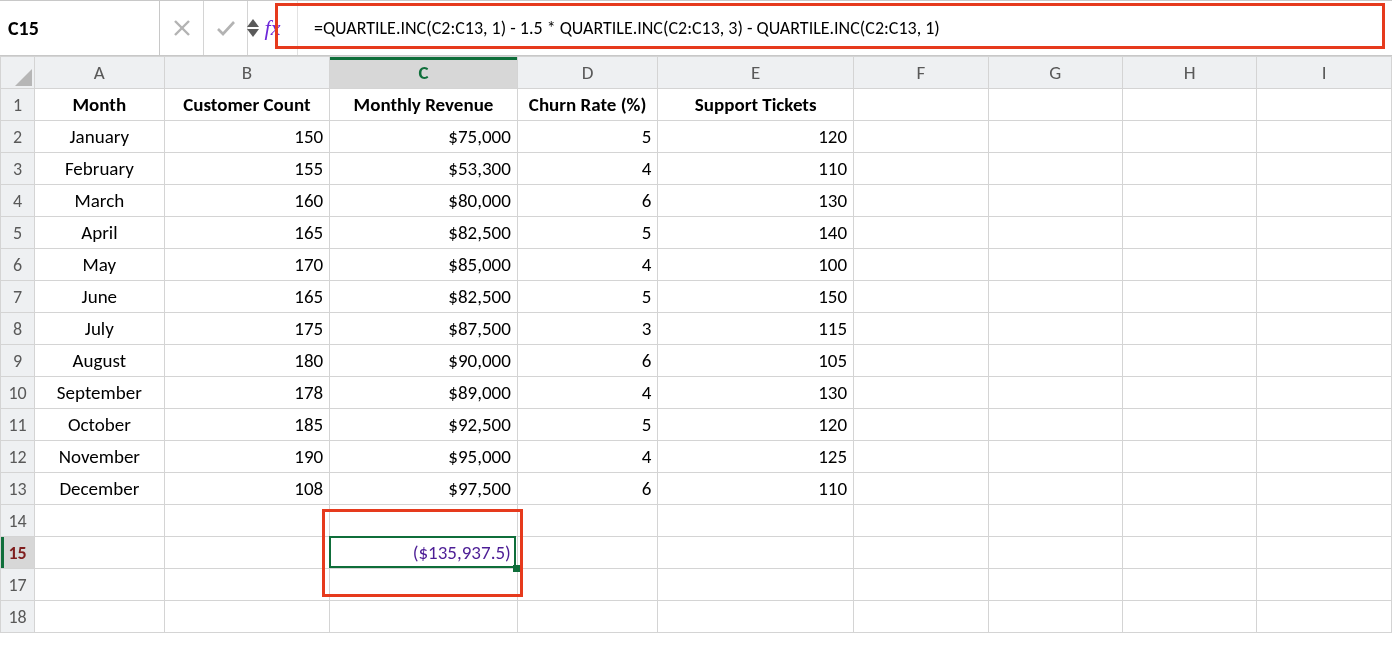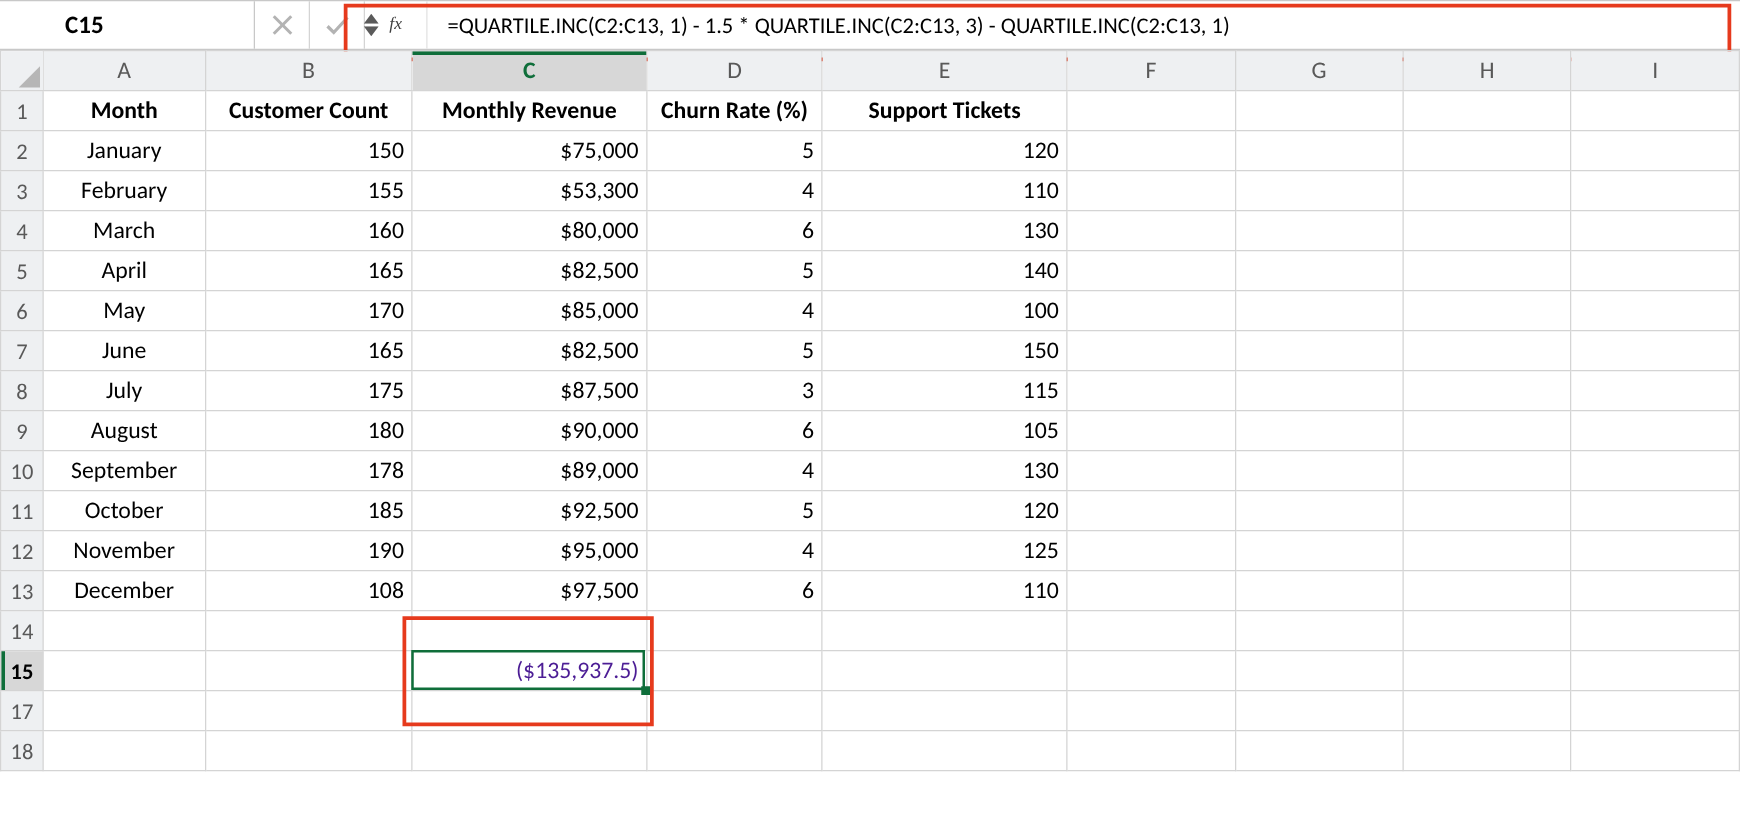--- a/index.html
+++ b/index.html
@@ -10,24 +10,23 @@
     color: #000;
     background: #fff;
     width: 1392px;
     height: 670px;
     overflow: hidden;
   }
   
   .fbar {
     display: flex;
     align-items: stretch;
-    height: 40px;
+    height: 56px;
     border-top: 1px solid #c8c8c8;
     border-bottom: 1px solid #c8c8c8;
-    padding-left: 44px;
   }
   .namebox-wrap {
     display: flex;
     align-items: center;
     width: 160px;
     border-right: 1px solid #c8c8c8;
     padding: 0 6px 0 6px;
     position: relative;
   }
   .namebox-input {
@@ -54,22 +53,22 @@
     color: #a0a0a0;
   }
   .fb-divider { border-right: 1px solid #d4d4d4; }
   .fx-label {
     width: 50px;
     display: flex;
     align-items: center;
     justify-content: center;
     font-style: italic;
     font-family: "Times New Roman", serif;
-    font-size: 14px;
-    color: #404040;
+    font-size: 22px;
+    color: #6d28d9;
     border-right: 1px solid #e2e2e2;
   }
   .formula-area {
     flex: 1;
     position: relative;
     display: flex;
     align-items: center;
     padding: 0 10px 0 14px;
     font-size: 21px;
   }
@@ -146,21 +145,21 @@
     border-width: 0 0 17px 17px;
     border-color: transparent transparent #b6b6b6 transparent;
   }
   
   td { text-align: right; }
   td.l { text-align: center; }
   td.bold { font-weight: 700; }
   
   tbody tr.selrow th.rowhdr {
     background: #d7d7d7;
-    color: #000000;
+    color: #7f1d1d;
     font-weight: 600;
     position: relative;
     margin-left: 44px;
   }
   tbody tr.selrow th.rowhdr::before {
     content:"";
     position:absolute;
     left:0; top:-1px; bottom:-1px; width:3px;
     background:#0f6e3a;
   }

